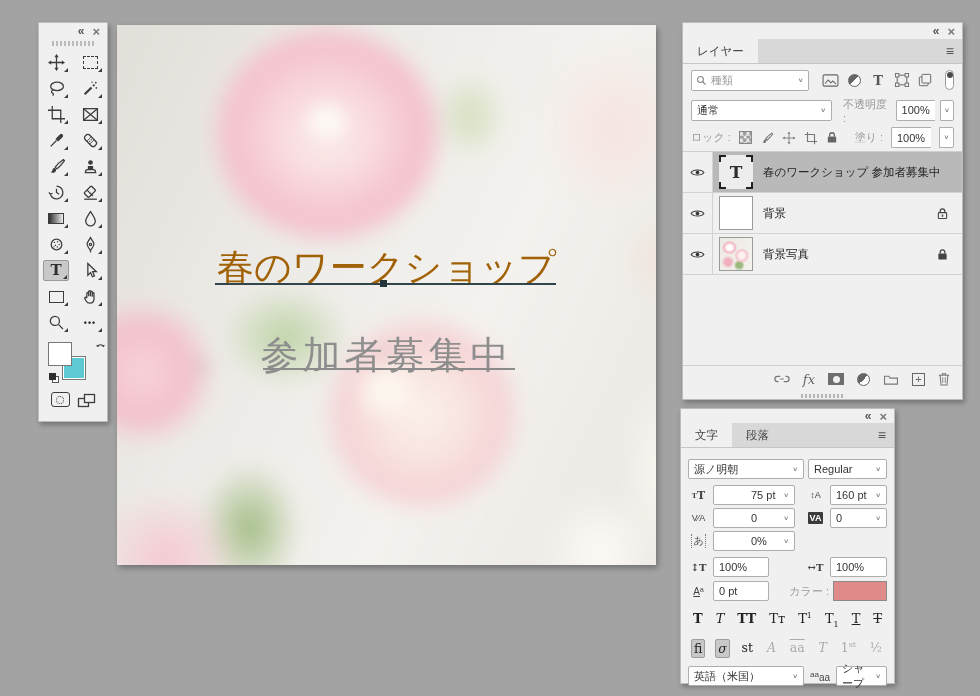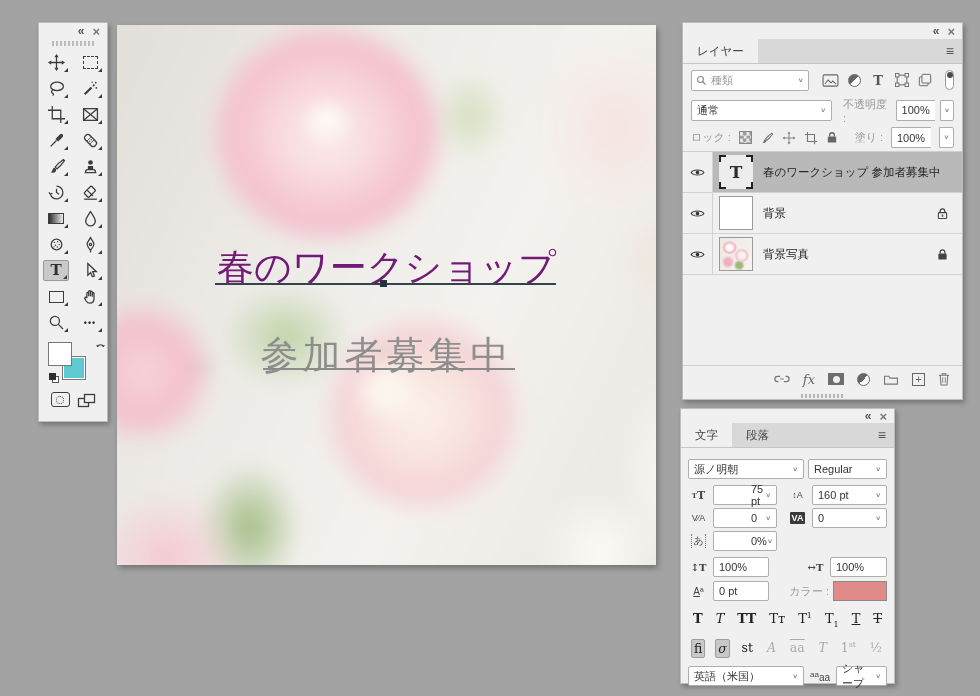--- a/index.html
+++ b/index.html
@@ -124,21 +124,21 @@
 
   
   #charp { left:680px; top:408px; width:215px; height:276px; }
   .crow { display:flex; align-items:center; padding:0 7px; gap:4px; }
   .cico { width:21px; color:#444; font-size:11px; display:flex; align-items:center; justify-content:center; flex-shrink:0; white-space:nowrap; }
   .stt small { font-size:7px; }
   .serif2 { font-family:"DejaVu Serif","Liberation Serif",serif; font-weight:bold; }
   .vabox { background:#3a3a3a; color:#fff; font-weight:bold; font-size:9px; padding:1px 2px; border-radius:1px; }
   .tsume { color:#555; border-left:1px dotted #777; border-right:1px dotted #777; padding:0 1px; font-size:10px; }
   .cfield { background:#fff; border:1px solid #aeaeae; border-radius:2px; height:20px; display:flex; align-items:center; padding:0 5px; font-size:11px; }
-  .w80 { width:64px;padding-left:37px; } .w56 { width:56px; } .w116 { width:116px; }
+  .w80 { width:82px;padding-left:37px; } .w56 { width:56px; } .w116 { width:116px; }
   .colorlbl { color:#9a9a9a; margin-left:auto;text-align:center; }
   .cswatch { width:54px; height:20px; border:1px solid #8a8a8a; cursor:pointer; }
   .stylerow { display:flex; justify-content:space-between; padding:0 10px; font-family:"DejaVu Serif","Liberation Serif",serif; font-size:13px; color:#222; }
   .sb { cursor:pointer; padding:1px 2px; line-height:1.25; }
   .sb.it { font-style:italic; }
   .sb.ul { text-decoration:underline; }
   .sb.st { text-decoration:line-through; }
   .sb.pressed { background:#c8c8c8; border:1px solid #9d9d9d; border-radius:2px; }
   .sb.dim { color:#aaa; }
   .sb sup { font-size:8px; } .sb sub { font-size:8px; }
@@ -308,21 +308,21 @@
       </div>
     <div><svg width="19" height="17" viewBox="0 0 19 17">
           <rect x="1.5" y="6.5" width="10" height="8" fill="none" stroke="#3c3c3c" stroke-width="1.3"></rect>
           <rect x="7.5" y="2.5" width="10" height="8" fill="#f0f0f0" stroke="#3c3c3c" stroke-width="1.3"></rect>
         </svg></div>
   </div>
 </div>
 
 <div id="canvas">
   <div class="blur"></div>
-  <div class="ctitle" style="color: #701a75;">春のワークショップ</div>
+  <div class="ctitle" style="color: #a16207;">春のワークショップ</div>
   <div class="uline1" style="background: rgb(50, 68, 76);"></div>
   <div class="uhandle"></div>
   <div class="csub" style="color: rgb(142, 142, 142);">参加者募集中</div>
   <div class="uline2" style="background: rgb(139, 139, 139);"></div>
 </div>
 
 <div class="panel" id="layers" style="display:flex; flex-direction:column;">
   <div class="phead">
     <span class="coll">«</span>
     <span class="xicn">×</span>

